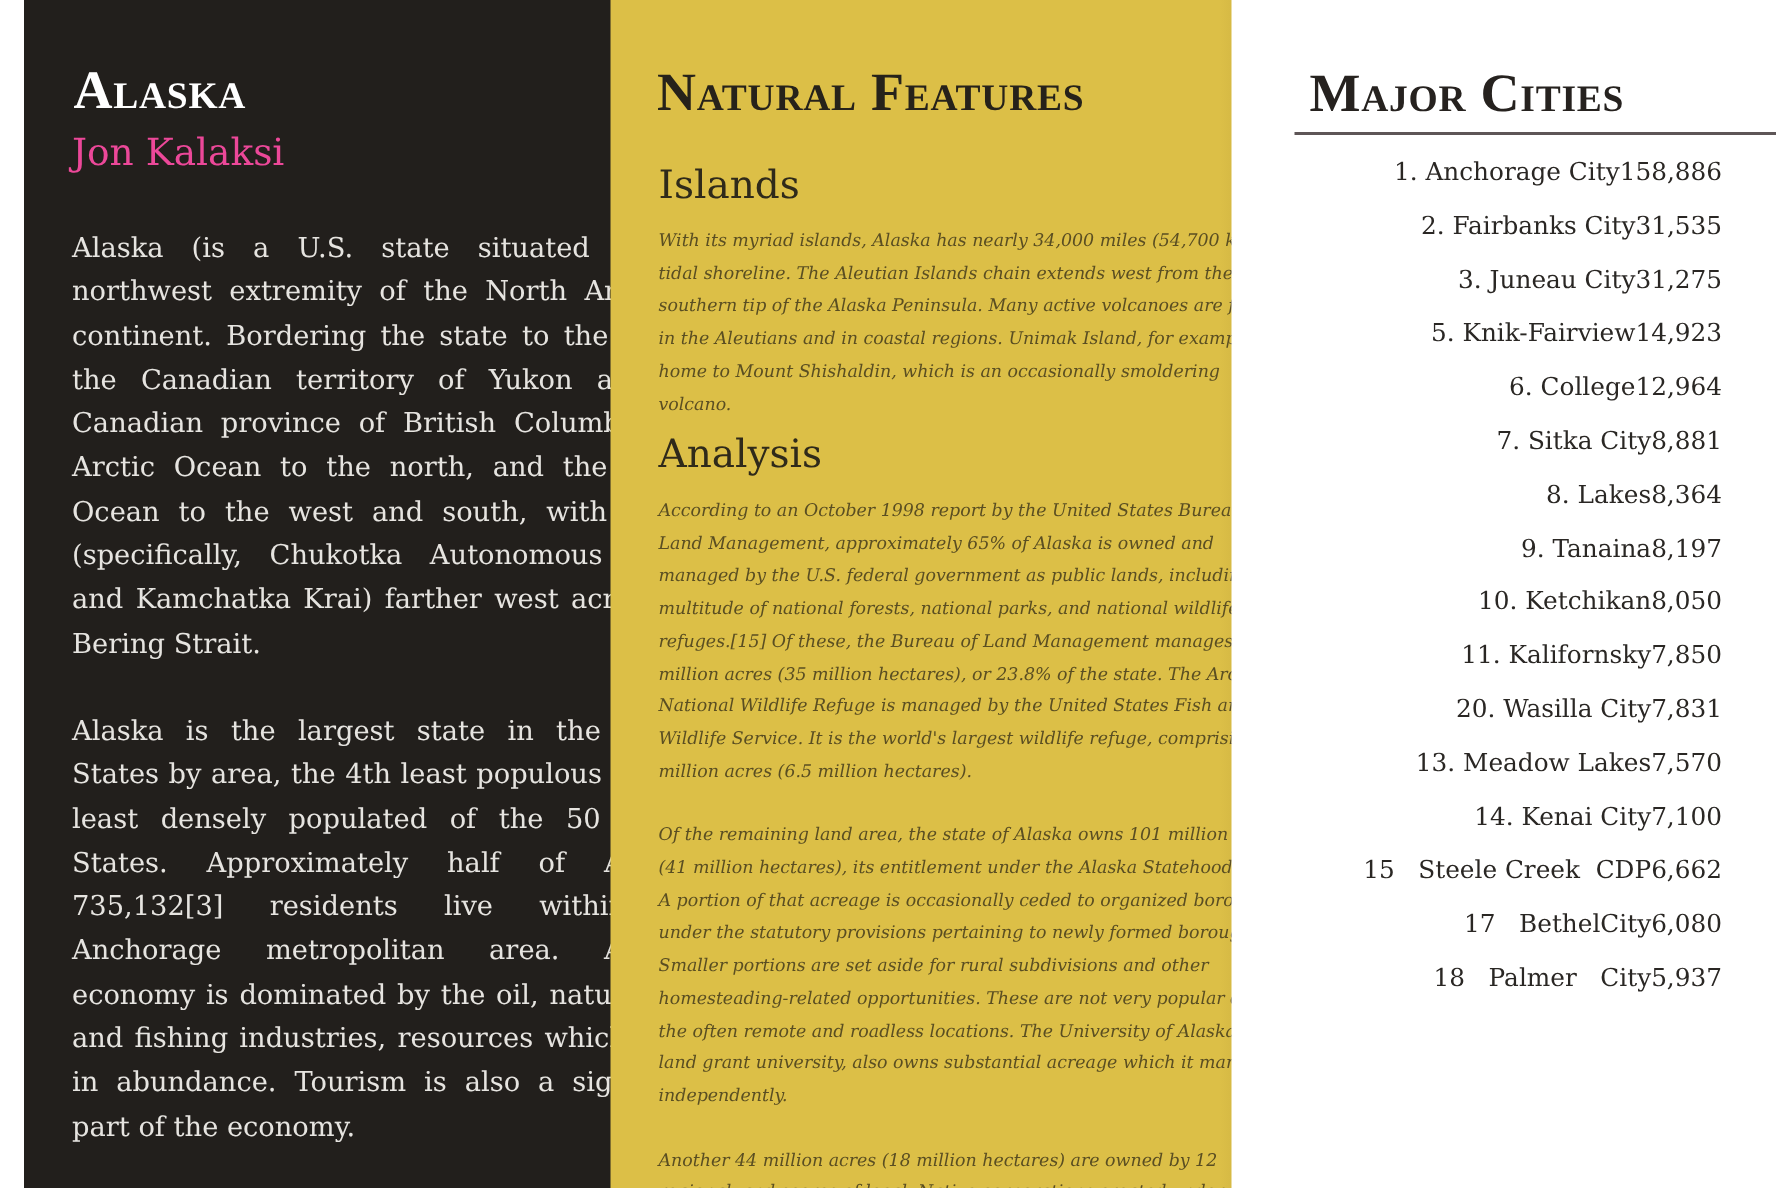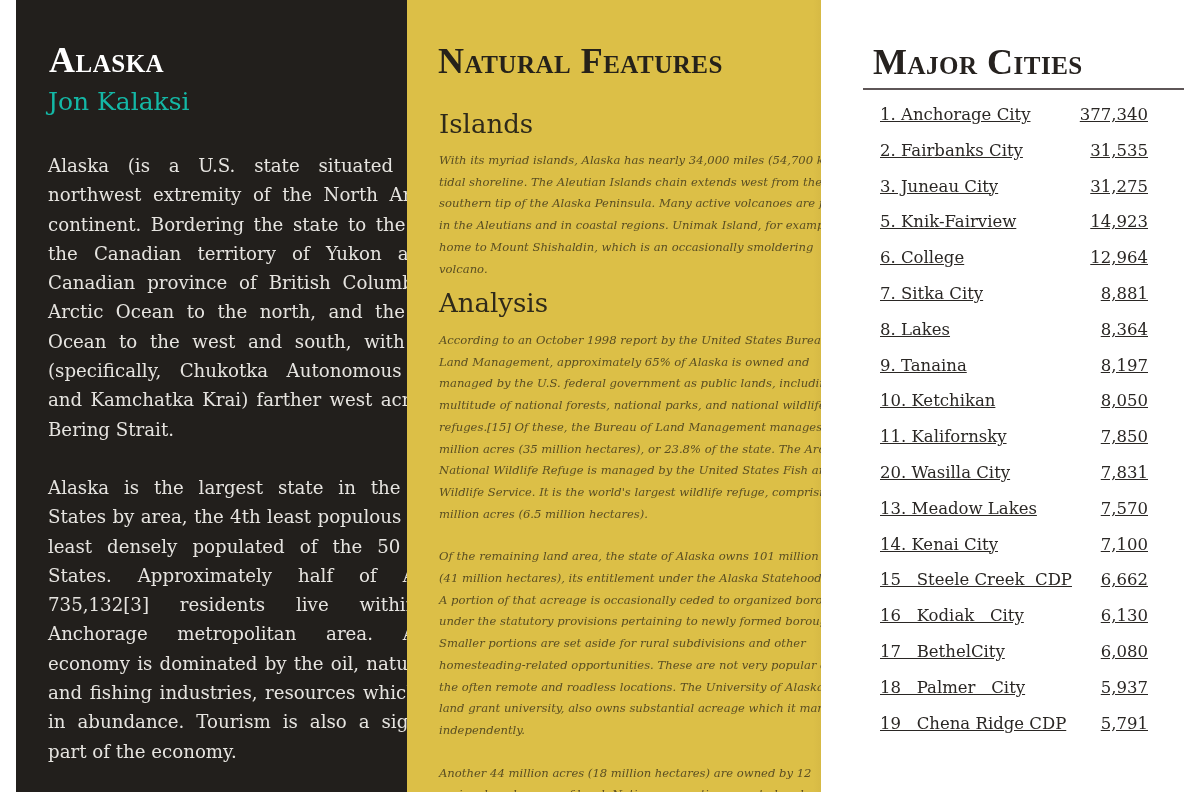--- a/index.html
+++ b/index.html
@@ -12,21 +12,21 @@
     .panel-dark { left: 0; width: 408px; background: #221f1c; color: #ecebe7; z-index: 1; margin-left: 16px; }
     .panel-dark .title {
       position: absolute; left: 33px; top: 40px;
       font-family: "Liberation Serif", serif; font-weight: bold;
       font-size: 36px; font-variant: small-caps; letter-spacing: 0.5px;
       color: #ffffff; line-height: 40px; white-space: nowrap;
     }
     .panel-dark .author {
       position: absolute; left: 32px; top: 86px;
       font-family: "DejaVu Serif", serif; font-weight: 200;
-      font-size: 25px; color: #14b8a6; line-height: 32px; white-space: nowrap;
+      font-size: 25px; color: #ec4899; line-height: 32px; white-space: nowrap;
     }
     .panel-dark .body-text {
       position: absolute; left: 32px; top: 151px; width: 430px;
       font-family: "DejaVu Serif", serif; font-size: 18.2px; line-height: 29.3px;
       color: #e6e4e0; text-align: justify;
     }
     .panel-dark .body-text p { margin-bottom: 29px; }
 
     
     .panel-yellow { left: 407px; width: 446px; background: #dcbf47; color: #2a2617; z-index: 2; }
@@ -59,24 +59,23 @@
       position: absolute; left: 52px; top: 42px;
       font-family: "Liberation Serif", serif; font-weight: bold;
       font-size: 36px; font-variant: small-caps; letter-spacing: 0.5px;
       color: #26221f; white-space: nowrap; line-height: 40px;
     }
     .panel-white .rule {
       position: absolute; left: 42px; top: 88px; width: 321px; height: 2px; background: #5e5657;
     }
     .cities { position: absolute; left: 59px; top: 105px; width: 268px; list-style: none; }
     .city-row {
-      display: flex; justify-content: space-between; align-items: baseline;
+      display: flex; justify-content: flex-end; align-items: baseline;
       height: 35.8px; font-family: "DejaVu Serif", serif; font-size: 16.5px; color: #2a2724;
       white-space: pre;
-      text-decoration: underline;
     }
     .city-name { white-space: pre; }
     .city-pop { text-align: right; }
   </style>
 </head>
 <body>
 
 <section class="panel panel-dark">
   <h1 class="title">Alaska</h1>
   <div class="author">Jon Kalaksi</div>
@@ -101,32 +100,30 @@
     <p>Another 44 million acres (18 million hectares) are owned by 12 regional, and scores of local, Native corporations created under the Alaska Native Claims Settlement Act (ANCSA) of 1971. Regional Native corporations</p>
   </div>
 
   <div class="shade"></div>
 </section>
 
 <section class="panel panel-white">
   <h2 class="title">Major Cities</h2>
   <div class="rule"></div>
   <ul class="cities">
-    <li class="city-row"><span class="city-name">1. Anchorage City</span><span class="city-pop">377,340</span></li>
+    <li class="city-row"><span class="city-name">1. Anchorage City</span><span class="city-pop">158,886</span></li>
     <li class="city-row"><span class="city-name">2. Fairbanks City</span><span class="city-pop">31,535</span></li>
     <li class="city-row"><span class="city-name">3. Juneau City</span><span class="city-pop">31,275</span></li>
     <li class="city-row"><span class="city-name">5. Knik-Fairview</span><span class="city-pop">14,923</span></li>
     <li class="city-row"><span class="city-name">6. College</span><span class="city-pop">12,964</span></li>
     <li class="city-row"><span class="city-name">7. Sitka City</span><span class="city-pop">8,881</span></li>
     <li class="city-row"><span class="city-name">8. Lakes</span><span class="city-pop">8,364</span></li>
     <li class="city-row"><span class="city-name">9. Tanaina</span><span class="city-pop">8,197</span></li>
     <li class="city-row"><span class="city-name">10. Ketchikan</span><span class="city-pop">8,050</span></li>
     <li class="city-row"><span class="city-name">11. Kalifornsky</span><span class="city-pop">7,850</span></li>
     <li class="city-row"><span class="city-name">20. Wasilla City</span><span class="city-pop">7,831</span></li>
     <li class="city-row"><span class="city-name">13. Meadow Lakes</span><span class="city-pop">7,570</span></li>
     <li class="city-row"><span class="city-name">14. Kenai City</span><span class="city-pop">7,100</span></li>
     <li class="city-row"><span class="city-name">15   Steele Creek  CDP</span><span class="city-pop">6,662</span></li>
-    <li class="city-row"><span class="city-name">16   Kodiak   City</span><span class="city-pop">6,130</span></li>
     <li class="city-row"><span class="city-name">17   BethelCity</span><span class="city-pop">6,080</span></li>
     <li class="city-row"><span class="city-name">18   Palmer   City</span><span class="city-pop">5,937</span></li>
-    <li class="city-row"><span class="city-name">19   Chena Ridge CDP</span><span class="city-pop">5,791</span></li>
   </ul>
 </section>
 
 </body></html>

